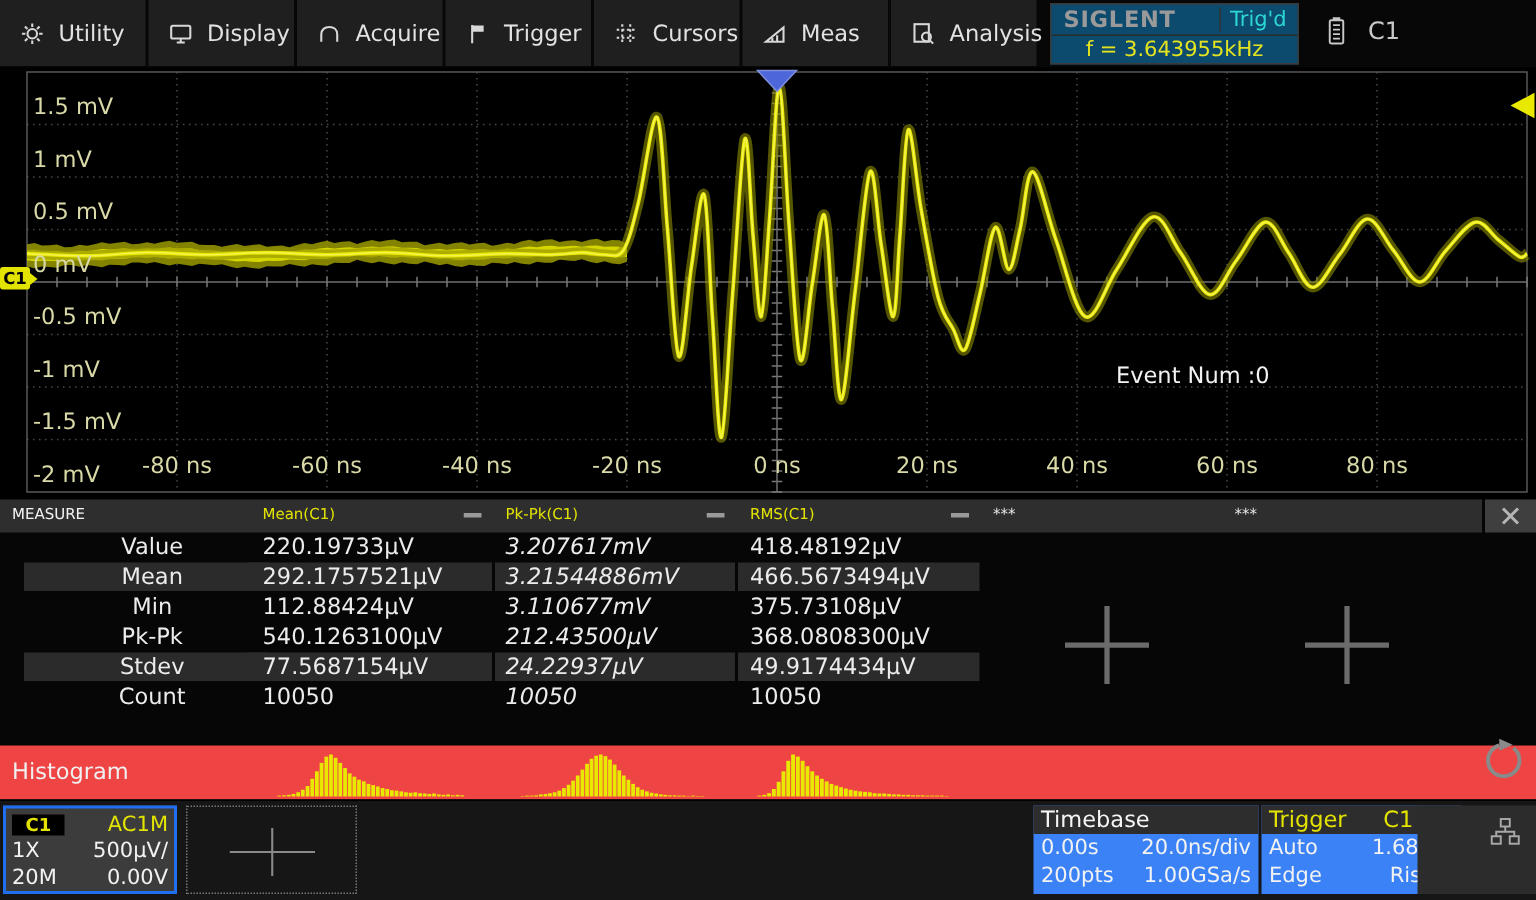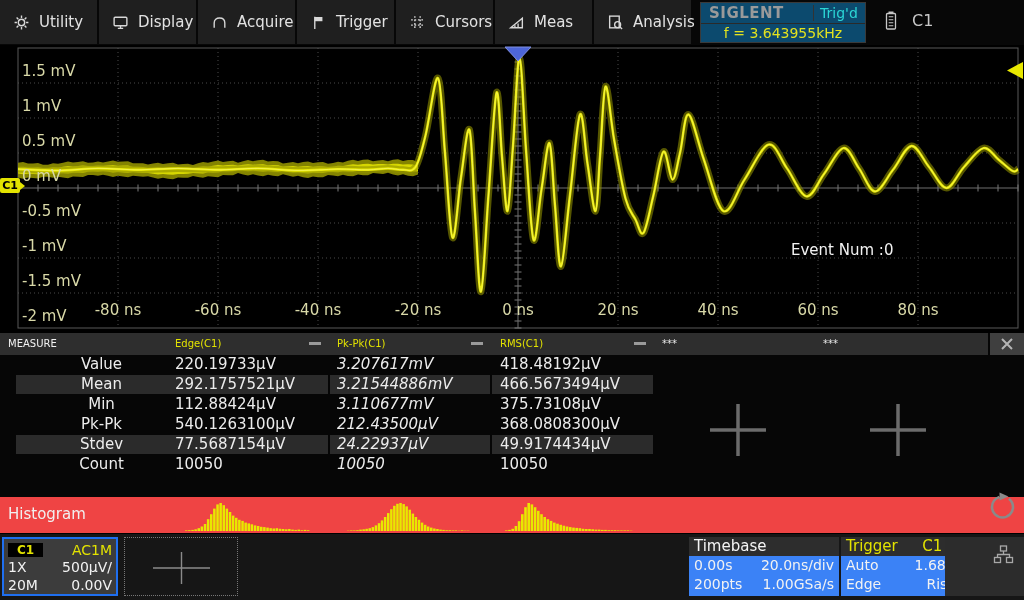--- a/index.html
+++ b/index.html
@@ -20,21 +20,21 @@
   #trigd{width:52px;font-size:14px;color:#2bd6d6;border-left:1px solid #333;padding-left:6px;}
   .sp-freq{height:19px;line-height:18px;text-align:center;font-size:14px;color:#e3e31f;border-top:1px solid #2a2a2a;}
   #ch-ind{position:absolute;left:884px;top:10px;display:flex;align-items:center;}
   #ch-ind span{margin-left:14px;font-size:16px;color:#c8c8c8;}
 
   
   #scope{position:absolute;left:0;top:45px;width:1024px;height:288px;background:#000;overflow:hidden;}
   #wave-svg{position:absolute;left:0;top:0;}
   .ylab{position:absolute;left:22px;height:17px;line-height:17px;font-size:15px;color:#d9d9a8;white-space:nowrap;}
   .xlab{position:absolute;top:256px;transform:translateX(-50%);font-size:15px;color:#d9d9a8;white-space:nowrap;}
-  #event-num{position:absolute;left:744px;top:196px;font-size:15px;color:#f2f2f2;margin-left:47px;}
+  #event-num{position:absolute;left:744px;top:196px;font-size:15px;color:#f2f2f2;}
   #c1-chip{position:absolute;left:0;top:133px;width:20px;height:15px;background:#e3e300;color:#000;
            font-size:11px;font-weight:700;text-align:center;line-height:15px;border-radius:2px;}
   #c1-chip::after{content:"";position:absolute;left:20px;top:3.5px;border:4px solid transparent;border-left:5px solid #e3e300;}
 
   
   #mtable{position:absolute;left:0;top:333px;width:1024px;height:164px;background:#060606;}
   .m-header{position:absolute;left:0;top:0;width:988px;height:22px;background:#2e2e2e;}
   .mh{position:absolute;top:0;height:22px;line-height:22px;font-size:10px;}
   .mh0{left:0;width:163px;padding-left:8px;color:#f2f2f2;}
   .mh1{left:165px;width:163px;padding-left:10px;}
@@ -308,21 +308,21 @@
     <div class="xlab" style="left:918px">80 ns</div>
 
     <div id="event-num">Event Num :0</div>
     <div id="c1-chip">C1</div>
   </div>
 
   <div id="mtable">
     <div class="m-header">
       <div class="mh mh0">MEASURE</div>
       <div class="mh mh1">
-        <span class="ytext">Edge(C1)</span>
+        <span class="ytext">Mean(C1)</span>
         <svg class="minus" width="14" height="4">
             <rect width="12" height="3" fill="#9a9a9a"></rect>
           </svg>
       </div>
       <div class="mh mh2">
         <span class="ytext">Pk-Pk(C1)</span>
         <svg class="minus" width="14" height="4">
             <rect width="12" height="3" fill="#9a9a9a"></rect>
           </svg>
       </div>

